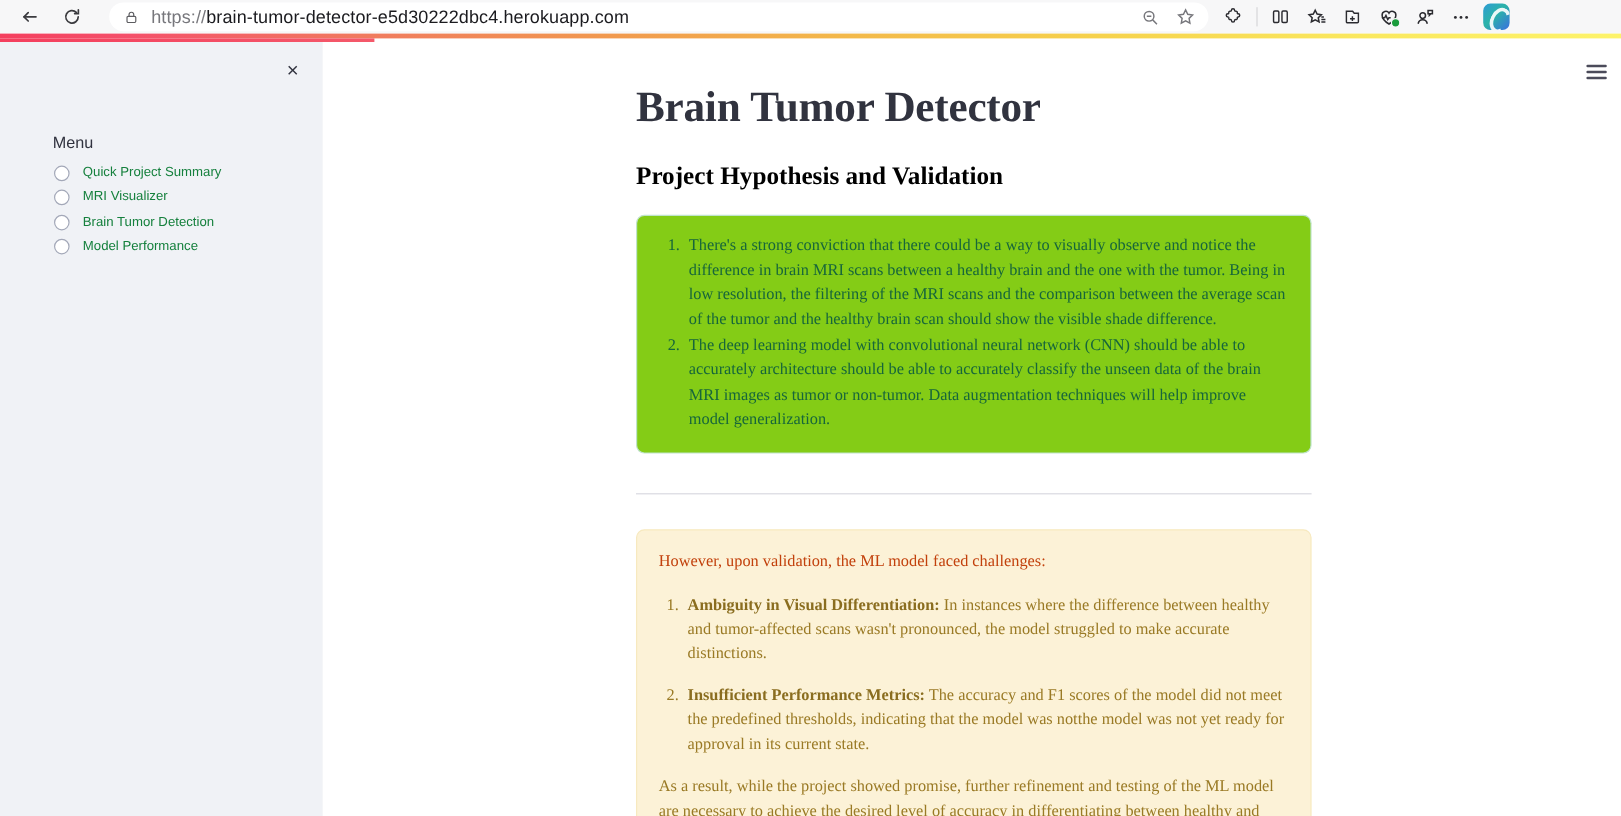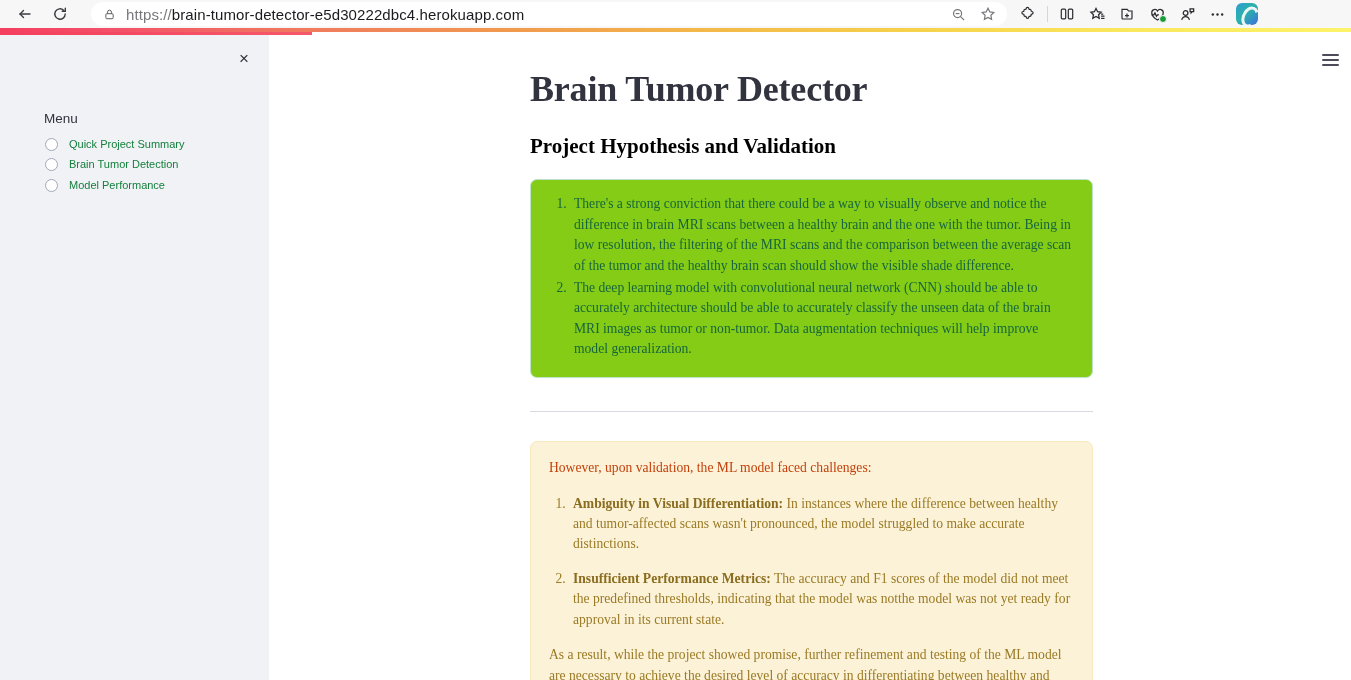--- a/index.html
+++ b/index.html
@@ -347,20 +347,24 @@
 
     <div id="sidebar-content">
       <div id="menu-label">Menu</div>
 
       <div class="radio-row">
         <span class="radio-mark"></span>
         <span class="radio-label">Quick Project Summary</span>
       </div>
       <div class="radio-row">
         <span class="radio-mark"></span>
+        <span class="radio-label">MRI Visualizer</span>
+      </div>
+      <div class="radio-row">
+        <span class="radio-mark"></span>
         <span class="radio-label">Brain Tumor Detection</span>
       </div>
       <div class="radio-row">
         <span class="radio-mark"></span>
         <span class="radio-label">Model Performance</span>
       </div>
     </div>
   </div>
 
   <div id="main">

